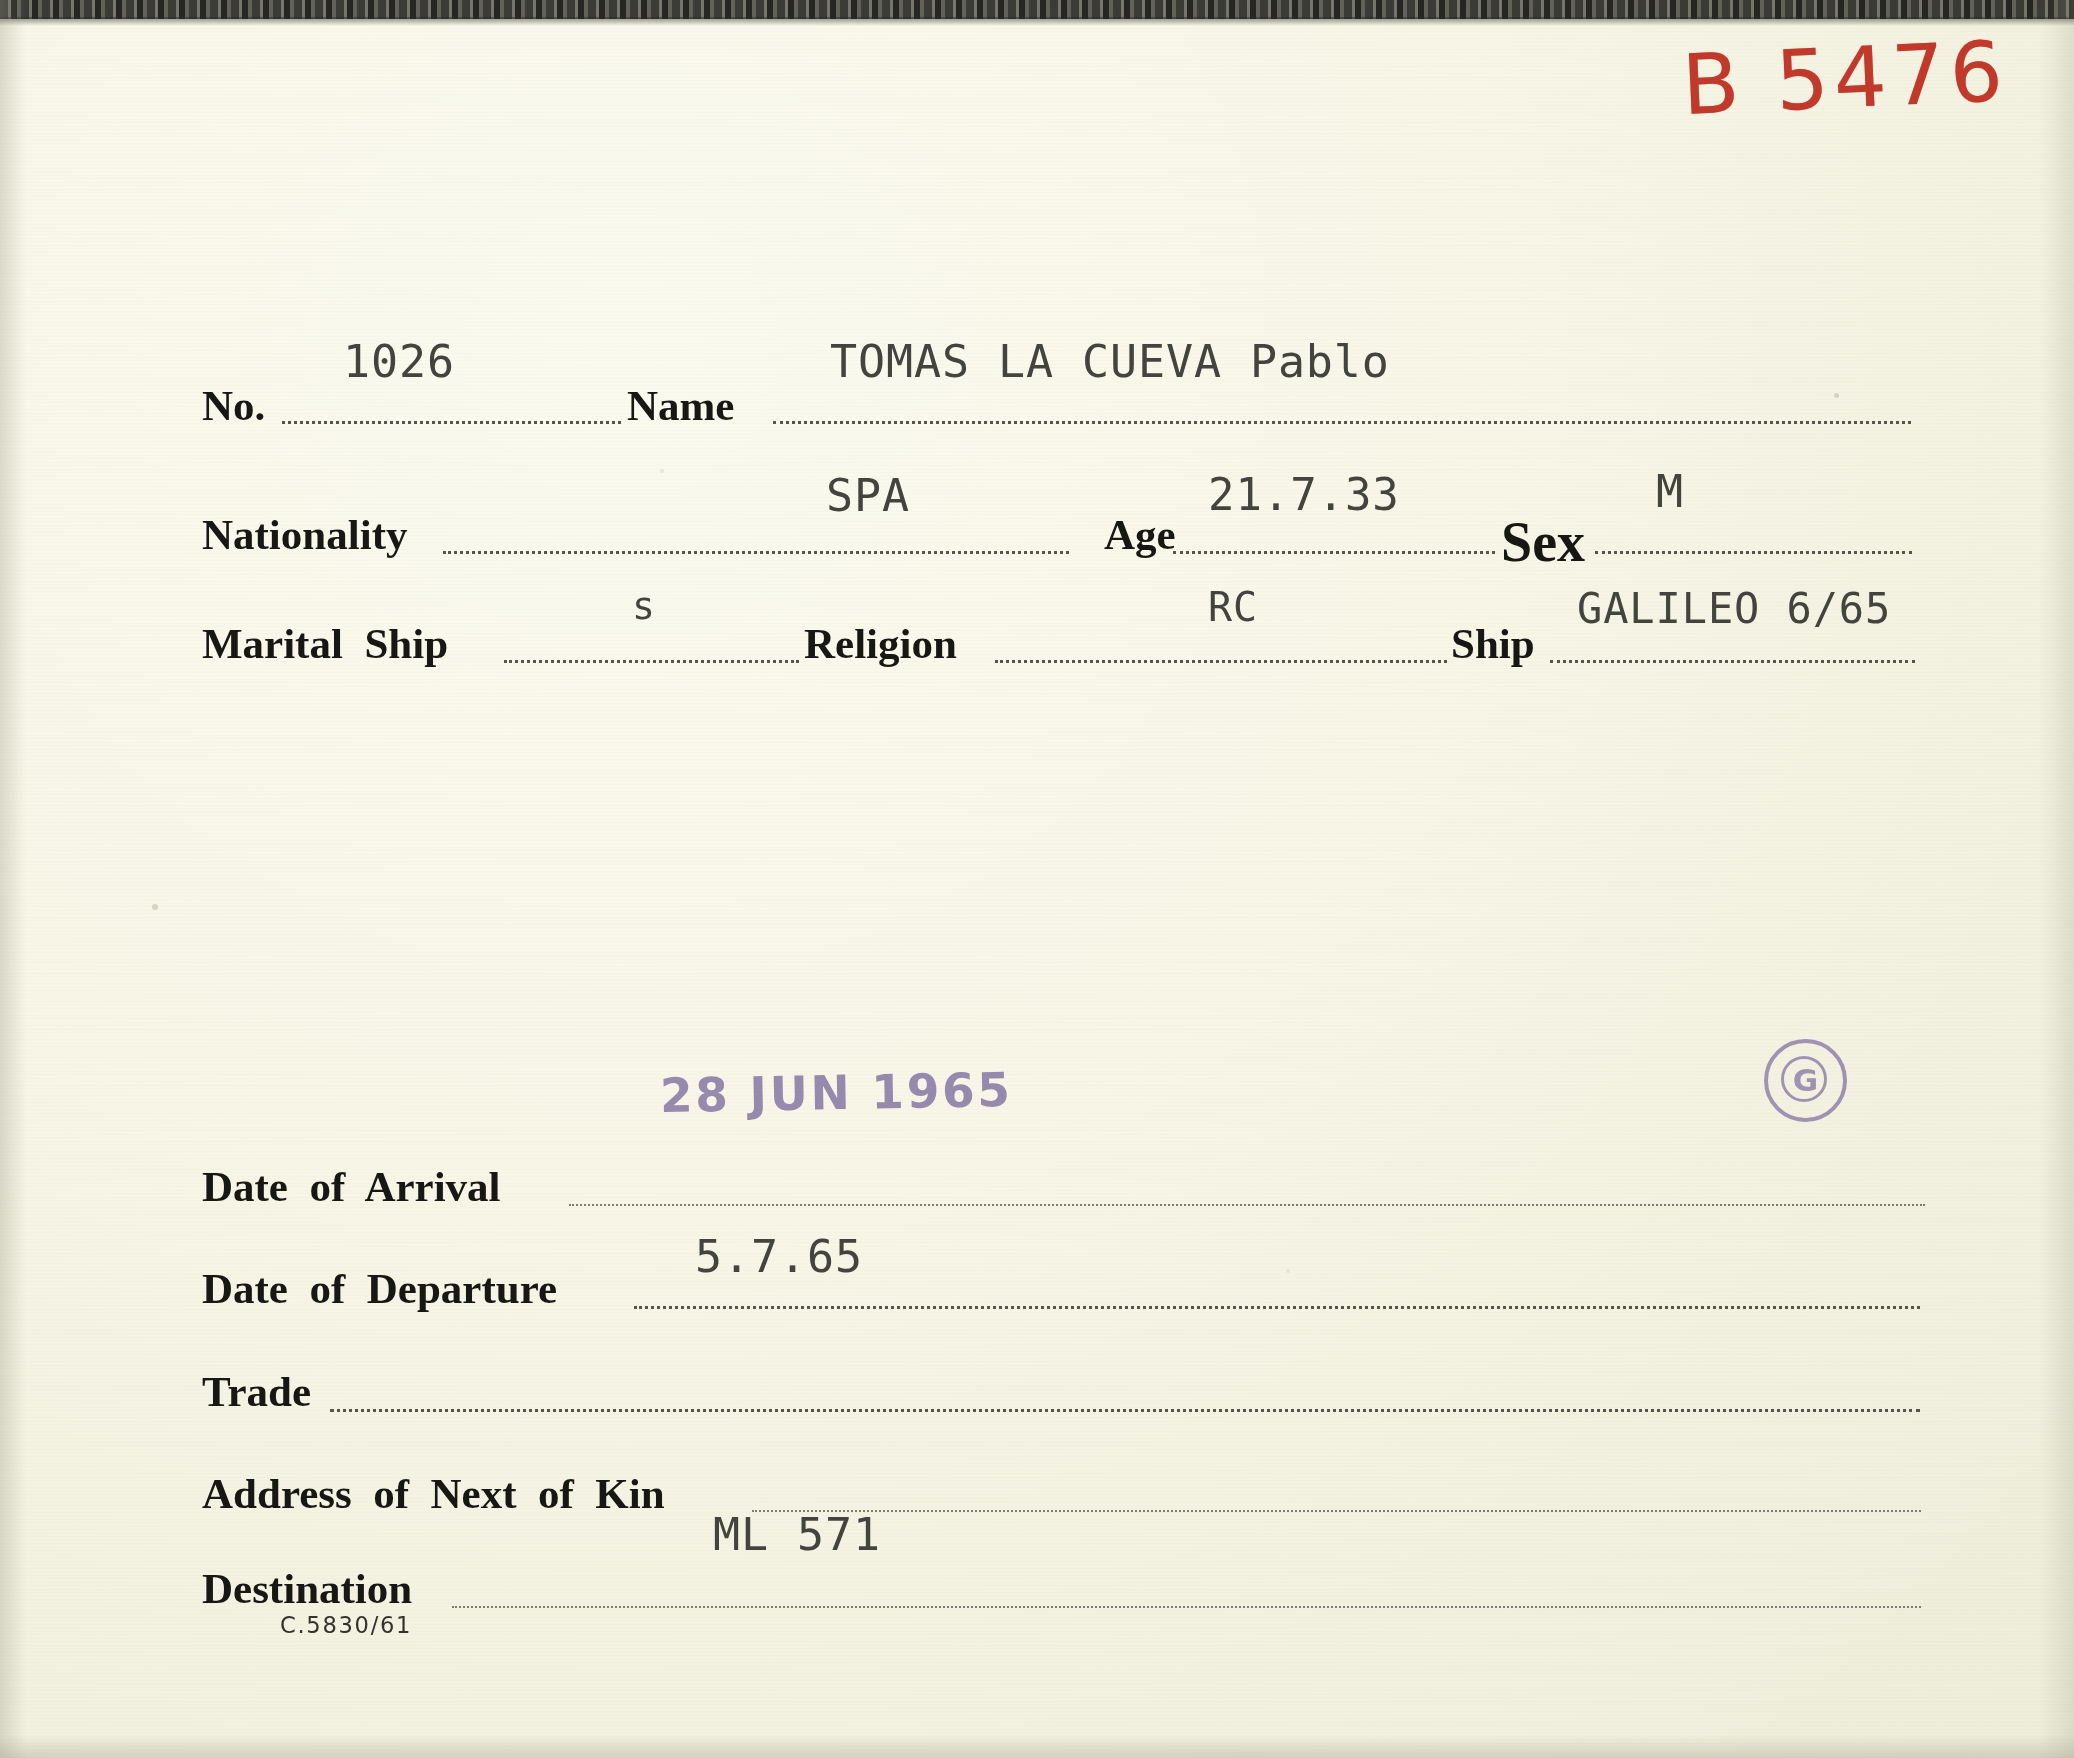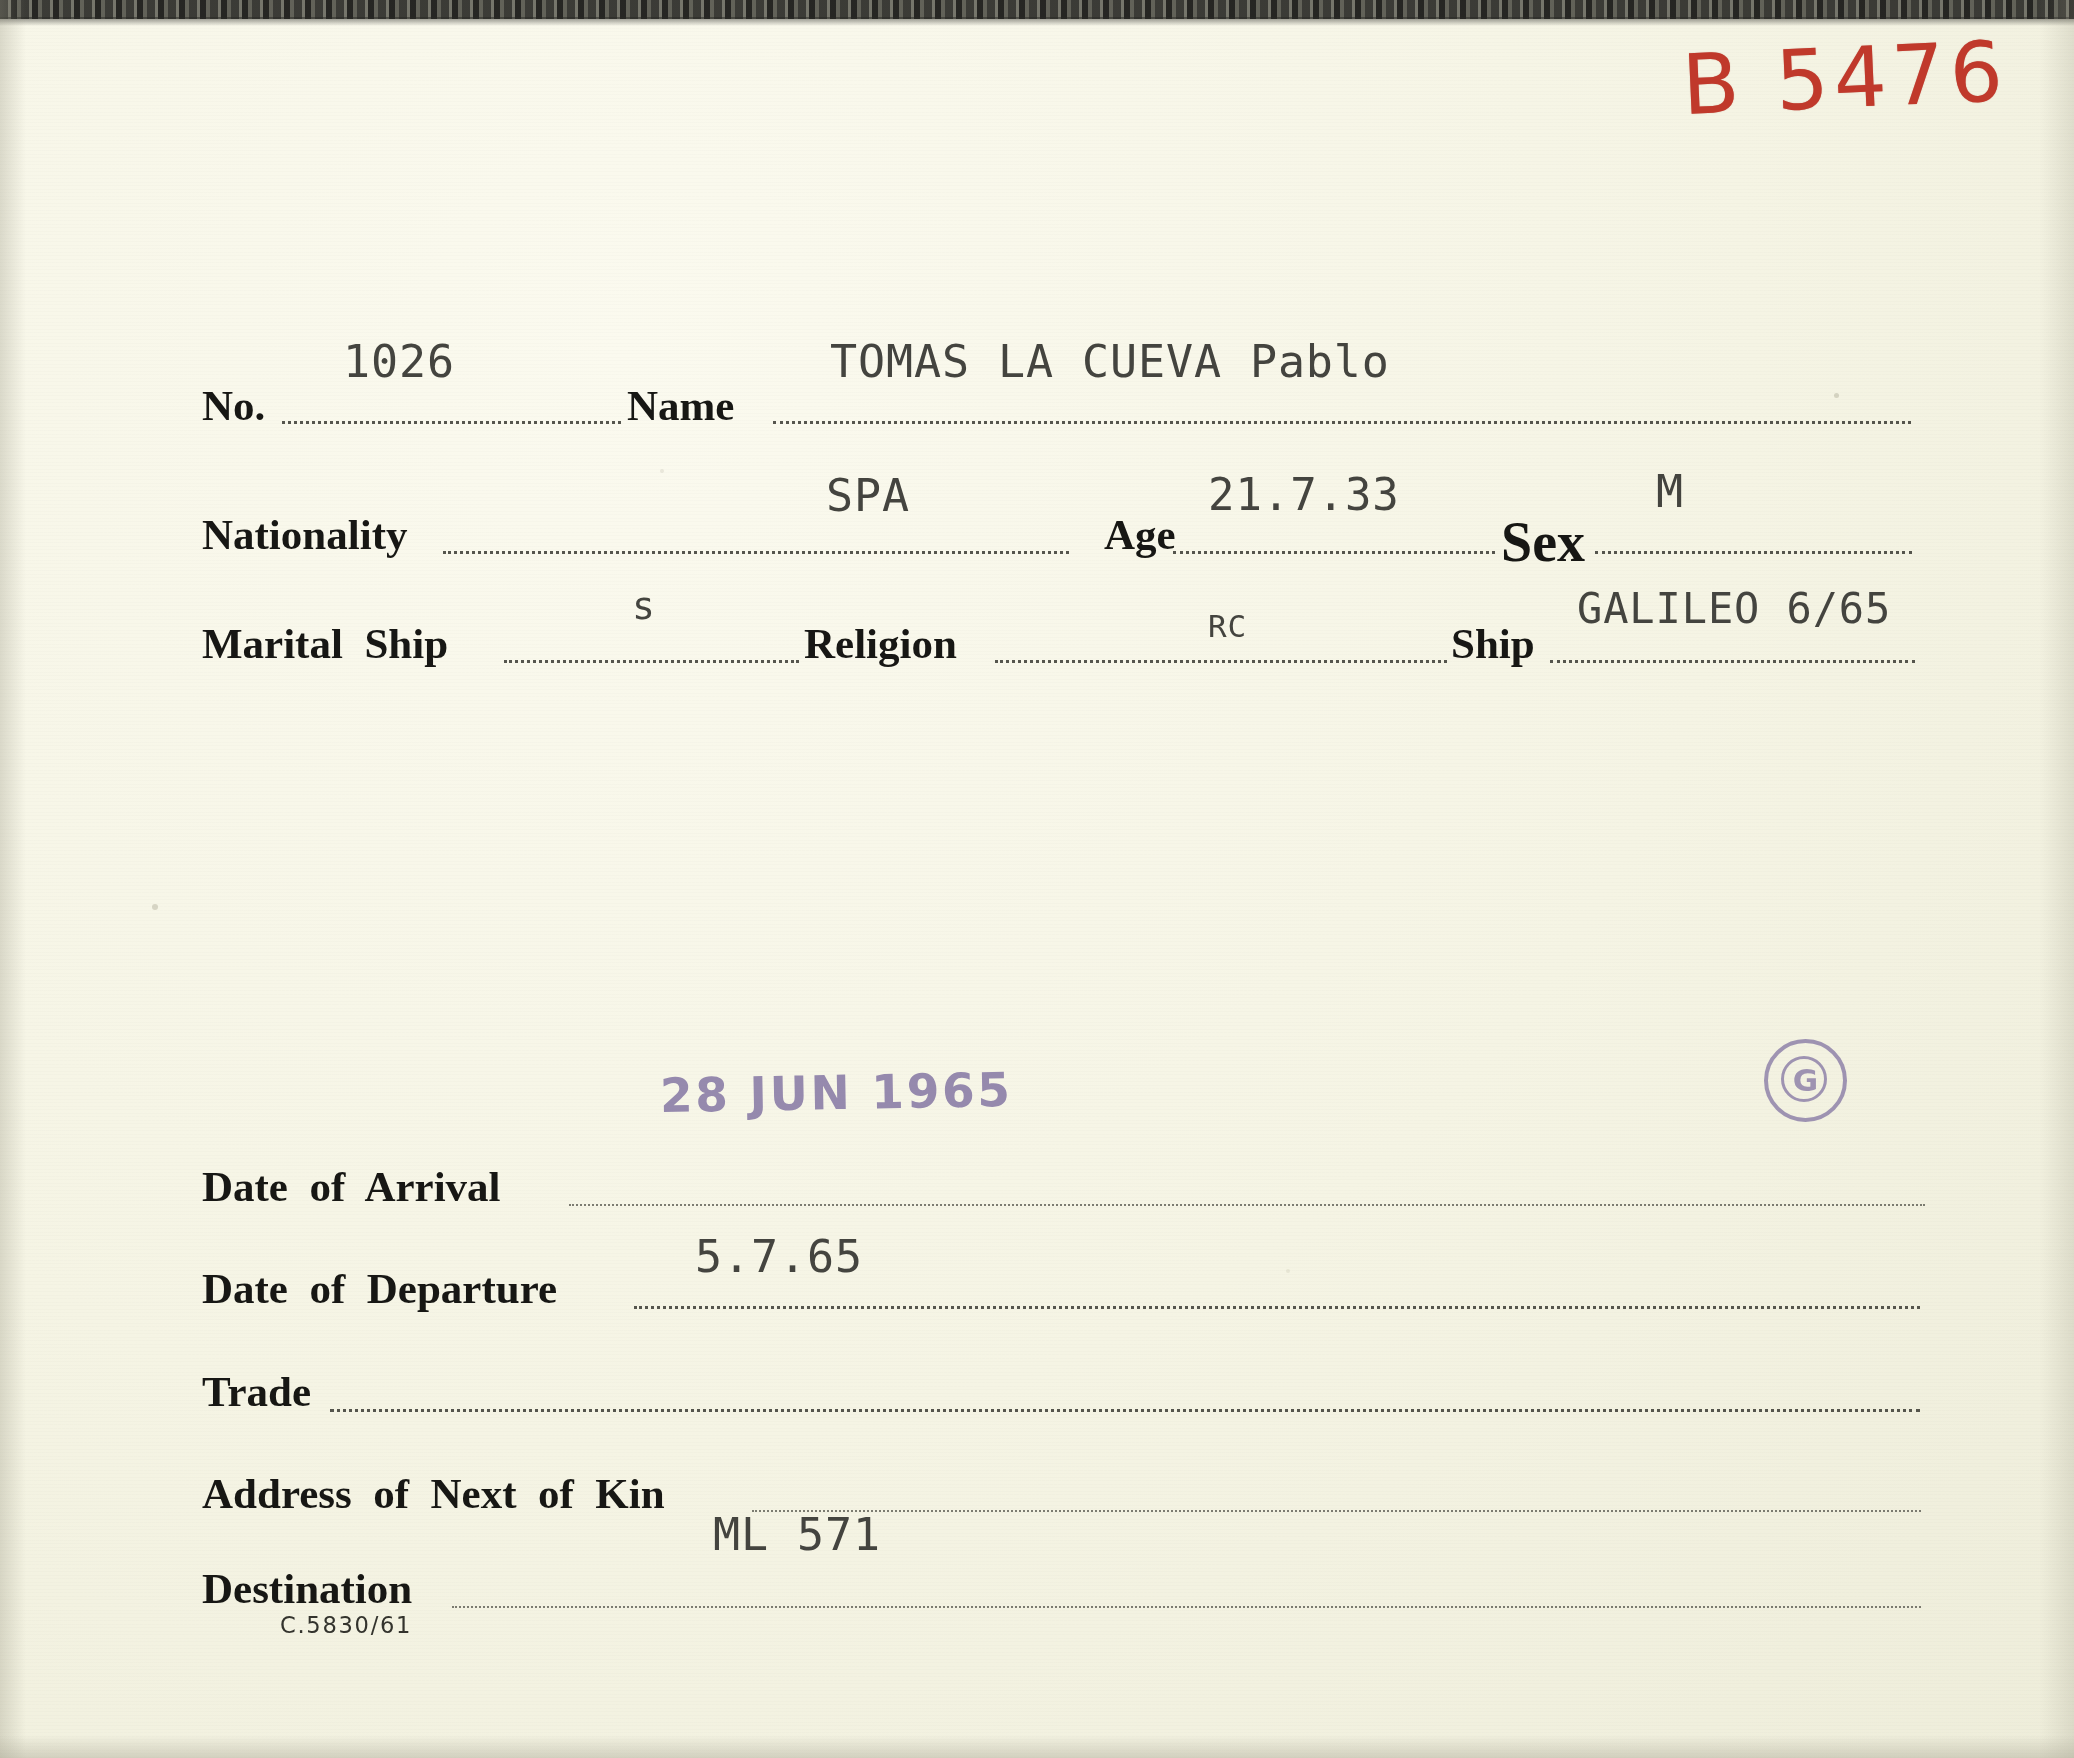--- a/index.html
+++ b/index.html
@@ -194,21 +194,21 @@
   <div class="dots" style="left:1173px; top:551px; width:322px;"></div>
 
   <div class="typed" style="left:1656px; top:465px; font-size:45px;">M</div>
   <div class="label" style="left:1501px; top:510px; font-size:56px; font-weight:600;">Sex</div>
   <div class="dots" style="left:1595px; top:551px; width:317px;"></div>
 
   <div class="typed" style="left:632px; top:584px; font-size:38px;">s</div>
   <div class="label" style="left:202px; top:619px; font-size:43px; font-weight:600;">Marital  Ship</div>
   <div class="dots" style="left:504px; top:660px; width:295px;"></div>
 
-  <div class="typed" style="left:1208px; top:584px; font-size:31px;margin-top:24px;">RC</div>
+  <div class="typed" style="left:1208px; top:584px; font-size:40px;">RC</div>
   <div class="label" style="left:804px; top:619px; font-size:43px; font-weight:600;">Religion</div>
   <div class="dots" style="left:995px; top:660px; width:452px;"></div>
 
   <div class="typed" style="left:1577px; top:584px; font-size:42px;">GALILEO 6/65</div>
   <div class="label" style="left:1451px; top:619px; font-size:43px; font-weight:600;">Ship</div>
   <div class="dots" style="left:1550px; top:660px; width:365px;"></div>
 
 
   <div class="stamp" style="left:660px; top:1065px;">28 JUN 1965</div>
 

